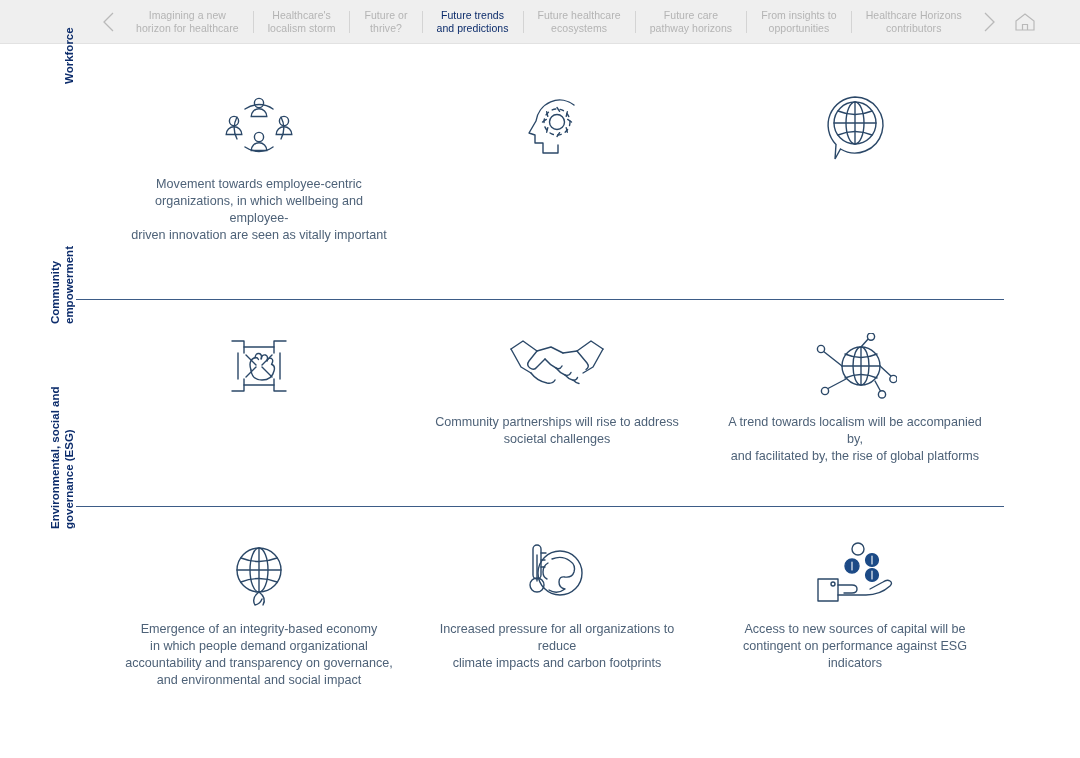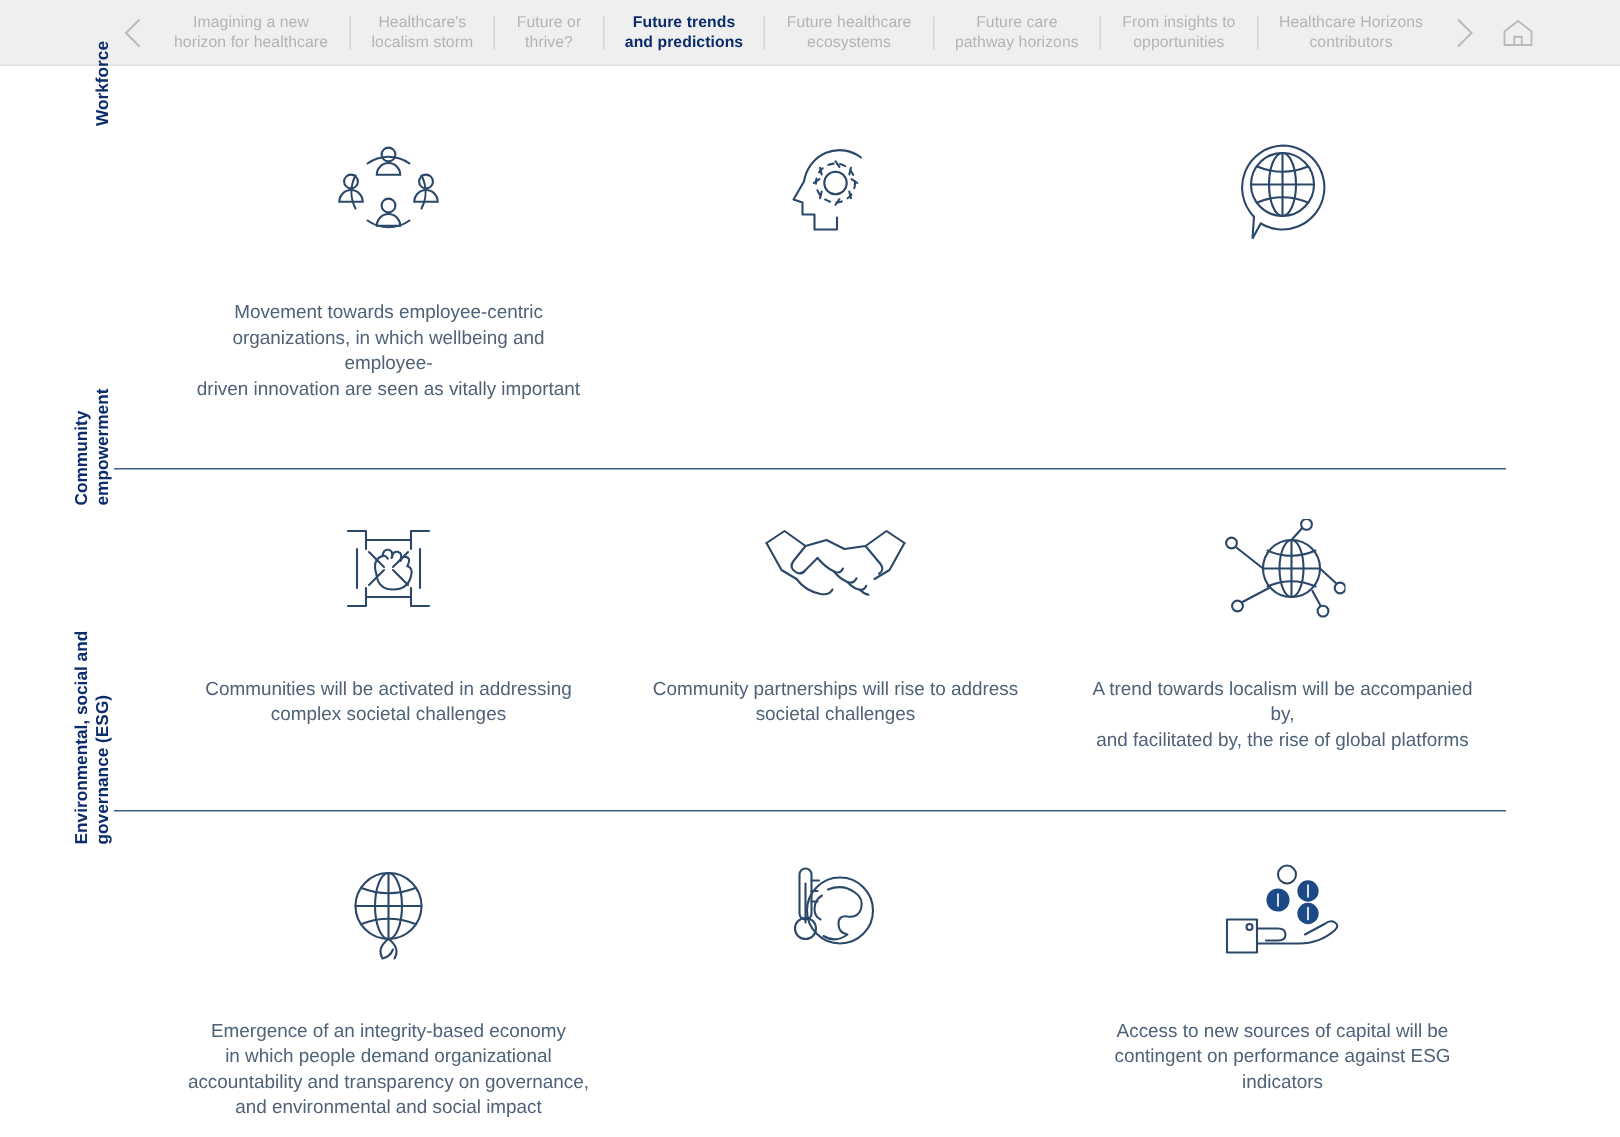--- a/index.html
+++ b/index.html
@@ -15,20 +15,21 @@
   
   .topnav {
     position: absolute;
     top: 0; left: 0;
     width: 1080px;
     height: 44px;
     background: #efefef;
     display: flex;
     align-items: center;
     border-bottom: 1px solid #e2e2e2;
+    padding-left: 20px;
   }
   .nav-arrow {
     width: 26px;
     height: 44px;
     display: flex;
     align-items: center;
     justify-content: center;
     color: #b9b9b9;
     flex: 0 0 auto;
   }
@@ -42,21 +43,21 @@
     font-size: 10.5px;
     line-height: 13px;
     color: #b4b4b4;
     text-align: center;
     padding: 0 14px;
     white-space: pre-line;
     letter-spacing: 0.05px;
   }
   .nav-item.active {
     color: #0c2c6b;
-    font-weight: bold;
+    font-weight: normal;
   }
   .nav-sep {
     width: 1px;
     height: 22px;
     background: #d4d4d4;
     flex: 0 0 auto;
   }
   .home-icon {
     margin-left: 12px;
     display: flex;
@@ -110,21 +111,20 @@
   .cards {
     display: flex;
     flex: 1 1 auto;
   }
   .card {
     flex: 1 1 0;
     display: flex;
     flex-direction: column;
     align-items: center;
     padding: 0 14px;
-    gap: 24px;
   }
   .card-icon {
     height: 76px;
     display: flex;
     align-items: center;
     justify-content: center;
     margin-bottom: 10px;
   }
   .card-text {
     font-size: 12.6px;
@@ -276,22 +276,20 @@
                 <path d="M62 58 L50 58 L50 46"></path>
                 <path d="M20 14 L50 14 M20 52 L50 52 M14 20 L14 46 M56 20 L56 46"></path>
                 <path d="M22 22 L32 32 M48 22 L38 32 M22 44 L32 34 M48 44 L38 34"></path>
                 <path d="M27 37 q-3 -9 3 -12 q3 -1.5 4.5 1.5"></path>
                 <path d="M31 25 q0.5 -5 4 -4.5 q3 0.5 2.5 5"></path>
                 <path d="M37 26 q1 -5 4.5 -4 q3 1 1.5 5.5"></path>
                 <path d="M43 28 q1.5 -4 4.5 -2.5 q2.5 1.5 0 6"></path>
                 <path d="M27 37 q1 10 11 10 q10 0 12 -9 q1.5 -5 -2 -6.5"></path>
               </svg>
             </div>
-            <div class="card-text">Communities will be activated in addressing
-complex societal challenges</div>
           </div>
 
           <div class="card">
             <div class="card-icon">
               <svg width="100" height="58" viewBox="0 0 100 58" fill="none" stroke="#2b4868" stroke-width="1.4" stroke-linecap="round" stroke-linejoin="round">
                 <path d="M4 12 L16 4 L30 14 L44 10 L56 16"></path>
                 <path d="M96 12 L84 4 L70 14 L56 16"></path>
                 <path d="M30 14 L22 24 q-3 4 1 7 q4 3 7 -1 L38 22"></path>
                 <path d="M38 22 q5 6 11 9 q4 2 6 -2"></path>
                 <path d="M49 31 q4 5 9 7 q4 1.5 6 -2.5"></path>
@@ -370,20 +368,22 @@
                 <path d="M30 18 q10 -4 18 2 q6 4 4 11 q-2 6 -9 5 q-6 -1 -6 5 q0 6 6 7 q-8 6 -16 1"></path>
                 <path d="M26 22 q-5 3 -5 9 q0 5 4 7"></path>
                 <rect x="11" y="4" width="8" height="34" rx="4"></rect>
                 <circle cx="15" cy="44" r="7"></circle>
                 <line x1="15" y1="14" x2="15" y2="40"></line>
                 <line x1="19" y1="12" x2="24" y2="12"></line>
                 <line x1="19" y1="19" x2="23" y2="19"></line>
                 <line x1="19" y1="26" x2="23" y2="26"></line>
               </svg>
             </div>
+            <div class="card-text">Increased pressure for all organizations to reduce
+climate impacts and carbon footprints</div>
           </div>
 
           <div class="card">
             <div class="card-icon">
               <svg width="82" height="64" viewBox="0 0 82 64" fill="none" stroke="#2b4868" stroke-width="1.4" stroke-linecap="round" stroke-linejoin="round">
                 <circle cx="44" cy="8" r="6"></circle>
                 <circle cx="58" cy="19" r="6.4" fill="#1c4a86" stroke="#1c4a86"></circle>
                 <circle cx="38" cy="25" r="7" fill="#1c4a86" stroke="#1c4a86"></circle>
                 <circle cx="58" cy="34" r="6.4" fill="#1c4a86" stroke="#1c4a86"></circle>
                 <path d="M58 15 v8 M38 21 v8 M58 30 v8" stroke="#ffffff" stroke-width="1.1"></path>

